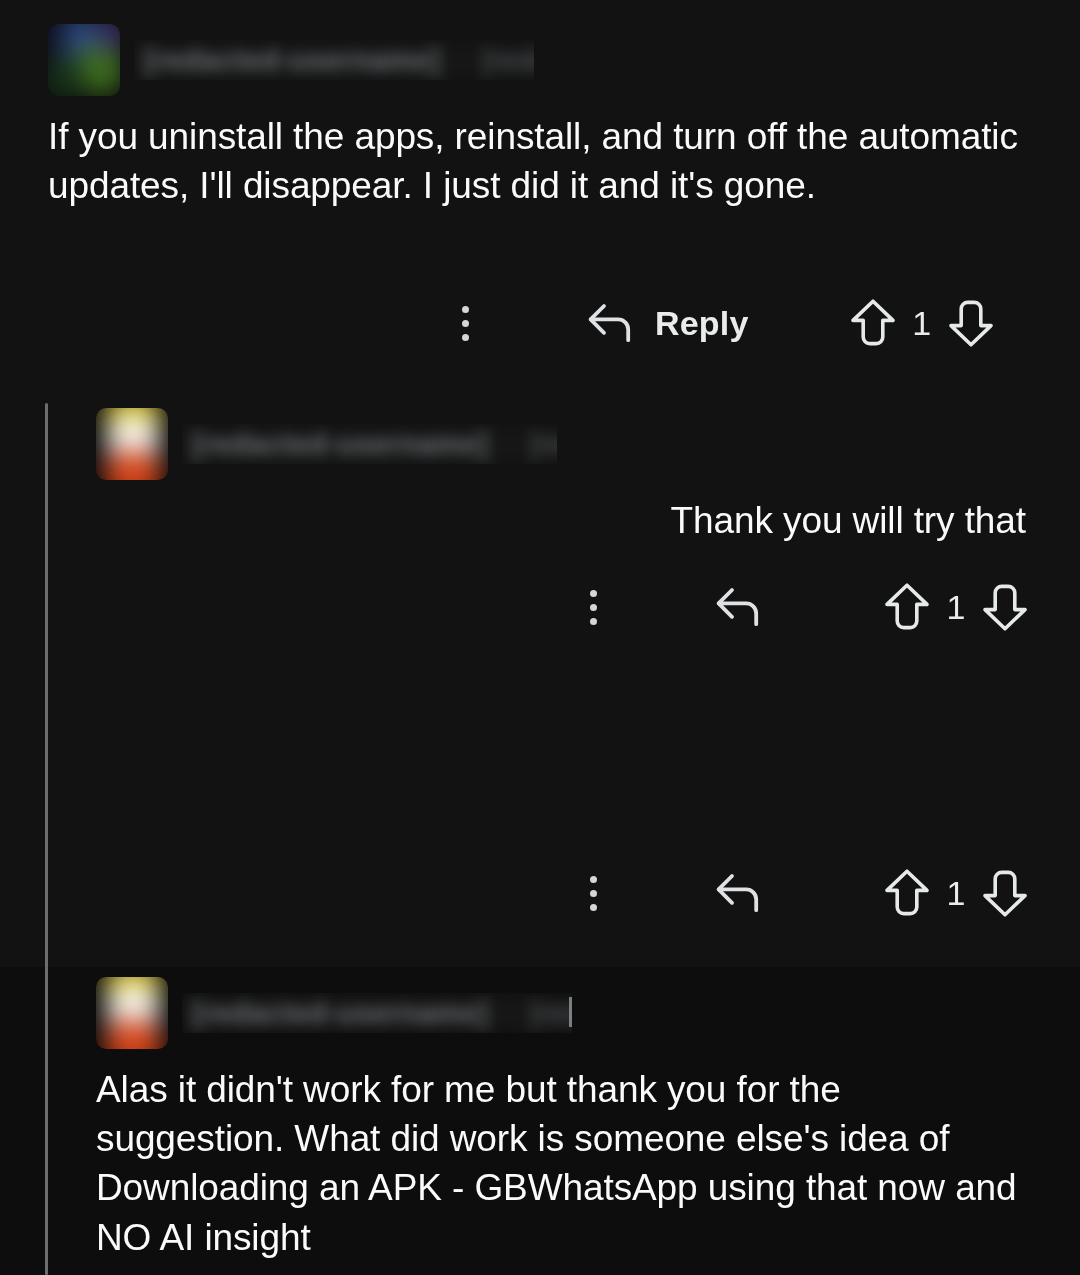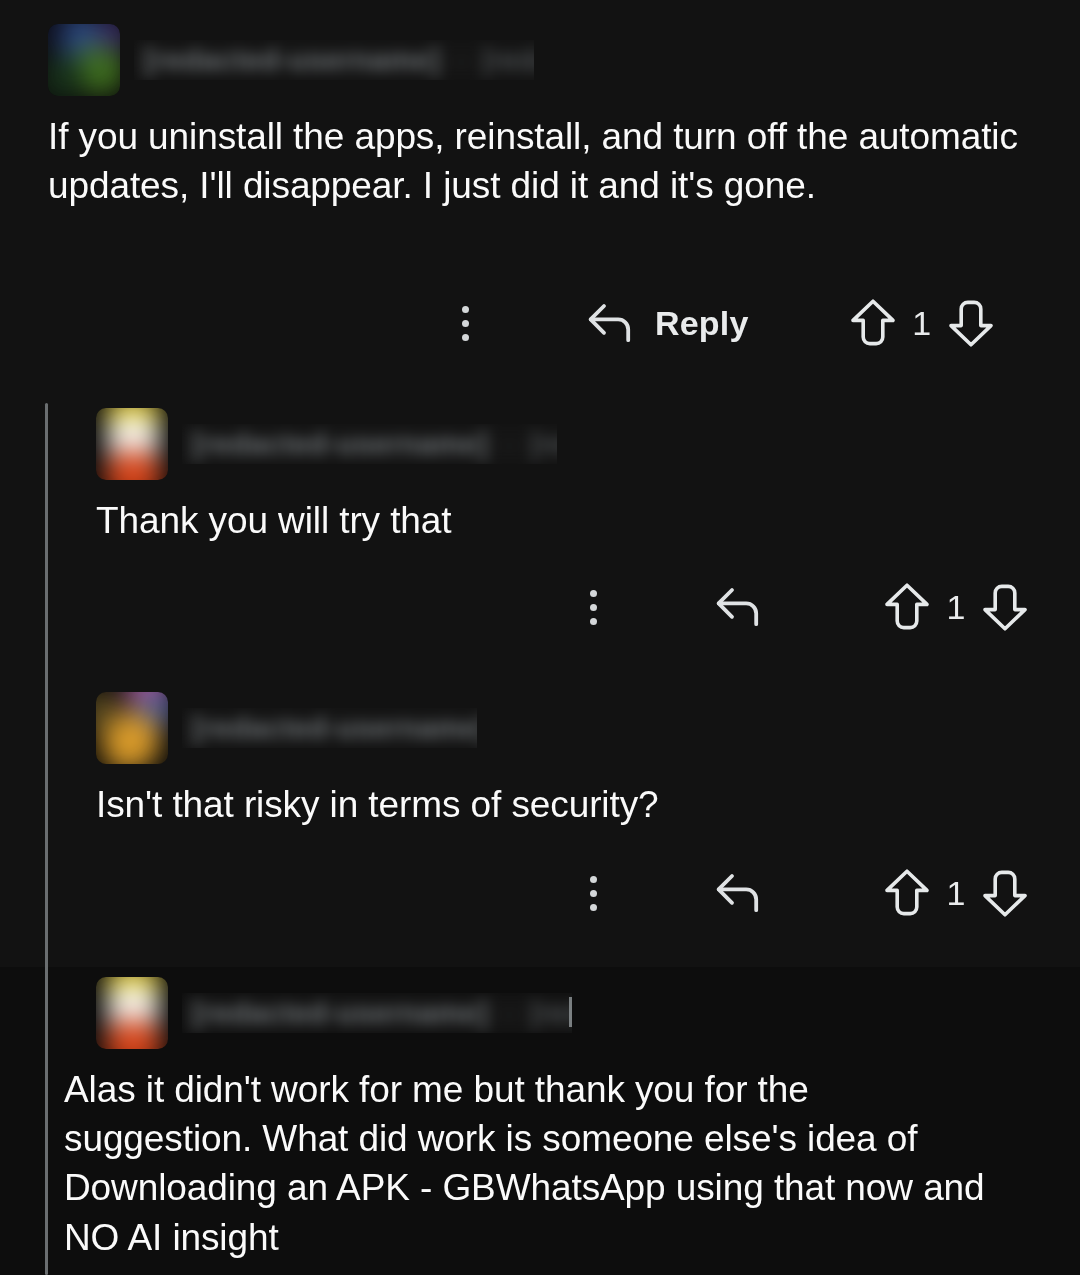--- a/index.html
+++ b/index.html
@@ -233,21 +233,21 @@
       </div>
       <span class="vote-count">1</span>
       <div class="act-btn">
         <svg class="ico" width="52" height="54" viewBox="0 0 26 27" fill="none">
           <path d="M13 24.4 L23 14.8 h-5.1 V6.5 a3.3 3.3 0 0 0 -3.3 -3.3 h-3.2 a3.3 3.3 0 0 0 -3.3 3.3 v8.3 H3 Z" stroke="#e6e9ea" stroke-width="1.8" stroke-linejoin="round" stroke-linecap="round"></path>
         </svg>
       </div>
     </div>
   </div>
 
-  <div class="comment" style="top:408px;">
+  <div class="comment" style="top:408px;text-align:right;">
     <div class="cmt-header" style="padding-left:96px;">
       <div class="avatar av2">
         <div class="blurwrap">
           <span class="bb b1"></span>
             <span class="bb b2"></span>
             <span class="bb b3"></span>
           <span class="bb b4"></span>
             <span class="bb b5"></span>
         </div>
       </div>
@@ -283,40 +283,20 @@
       </div>
       <span class="vote-count">1</span>
       <div class="act-btn">
         <svg class="ico" width="52" height="54" viewBox="0 0 26 27" fill="none">
           <path d="M13 24.4 L23 14.8 h-5.1 V6.5 a3.3 3.3 0 0 0 -3.3 -3.3 h-3.2 a3.3 3.3 0 0 0 -3.3 3.3 v8.3 H3 Z" stroke="#e6e9ea" stroke-width="1.8" stroke-linejoin="round" stroke-linecap="round"></path>
         </svg>
       </div>
     </div>
   </div>
 
-  <div class="comment" style="top:692px;">
-    <div class="cmt-header" style="padding-left:96px;">
-      <div class="avatar av3">
-        <div class="blurwrap">
-          <span class="bb b1"></span>
-            <span class="bb b2"></span>
-            <span class="bb b3"></span>
-          <span class="bb b4"></span>
-            <span class="bb b5"></span>
-        </div>
-      </div>
-      <div class="uname" style="width:295px;">
-        <div class="redact">
-          <span>[redacted-username]</span>
-
-        </div>
-      </div>
-    </div>
-    <div class="cmt-body" style="margin-top:16px; padding-left:96px; width:930px;">Isn't that risky in terms of security?</div>
-  </div>
 
   <div class="actions" style="left:570px; top:866px;">
     <div class="act-btn kebab">
       <i></i>
         <i></i>
         <i></i>
     </div>
     <div class="reply-btn" style="margin-left:97px;">
       <svg class="ico" width="52" height="44" viewBox="0 0 26 22" fill="none">
         <path d="M9.5 2.5 L2.8 9.2 L9.5 15.9" stroke="#dfe2e4" stroke-width="1.9" stroke-linecap="round" stroke-linejoin="round"></path>
@@ -352,16 +332,16 @@
       </div>
       <div class="uname" style="width:390px;">
         <div class="redact">
           <span>[redacted-username]</span>
           <span class="sep">·</span>
           <span class="stamp">[redacted]</span>
         </div>
         <span class="caret"></span>
       </div>
     </div>
-    <div class="cmt-body" style="margin-top:16px; padding-left:64px; width:940px;">Alas it didn't work for me but thank you for the suggestion. What did work is someone else's idea of Downloading an APK - GBWhatsApp using that now and NO AI insight</div>
+    <div class="cmt-body" style="margin-top:16px; padding-left:96px; width:940px;">Alas it didn't work for me but thank you for the suggestion. What did work is someone else's idea of Downloading an APK - GBWhatsApp using that now and NO AI insight</div>
   </div>
 
 </div>
 
 </body></html>

